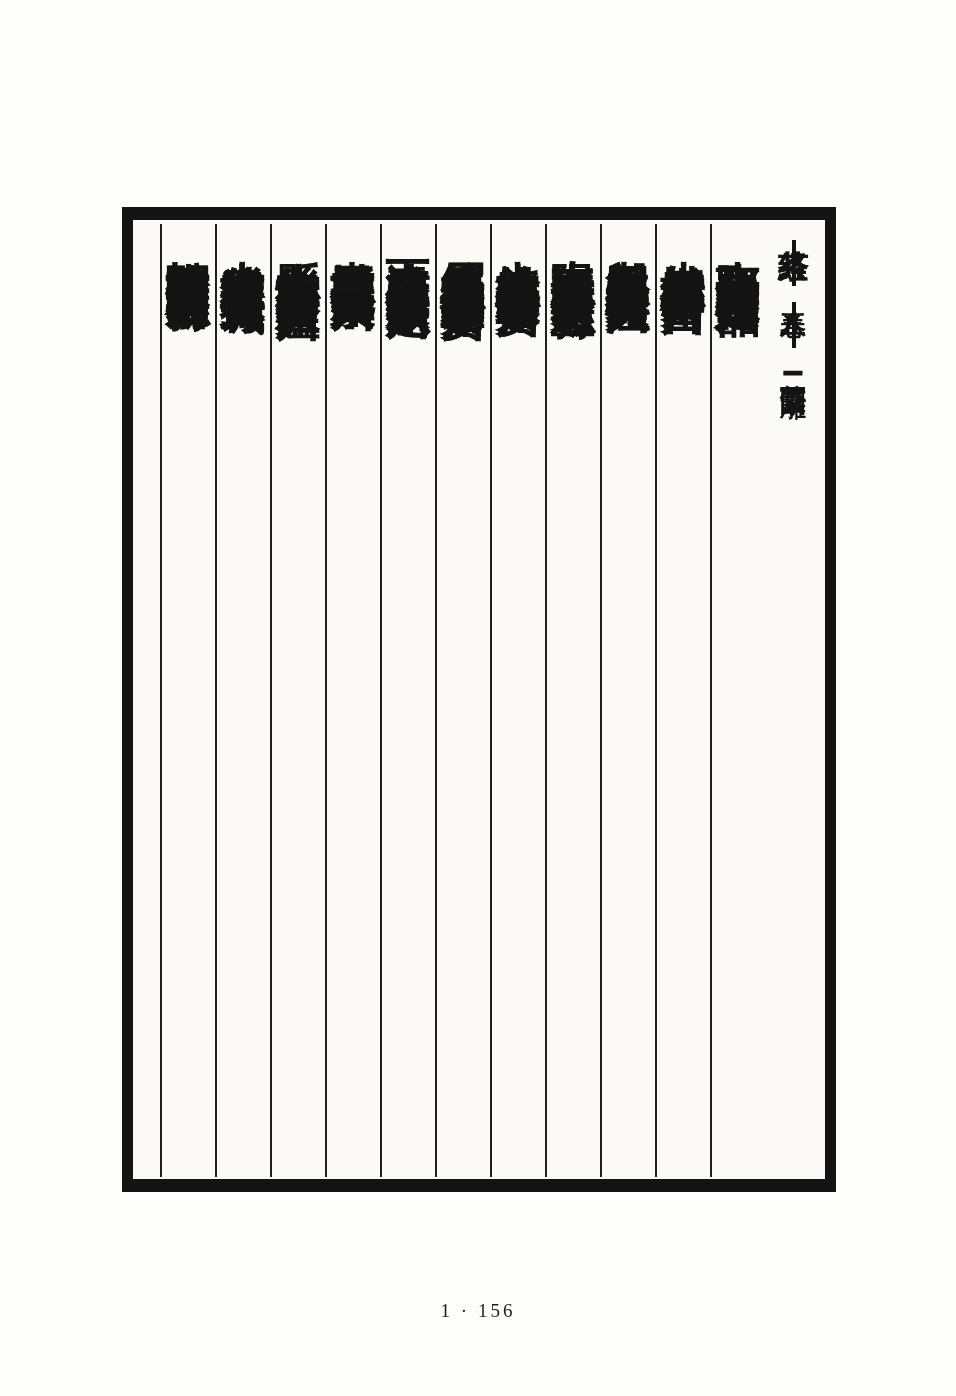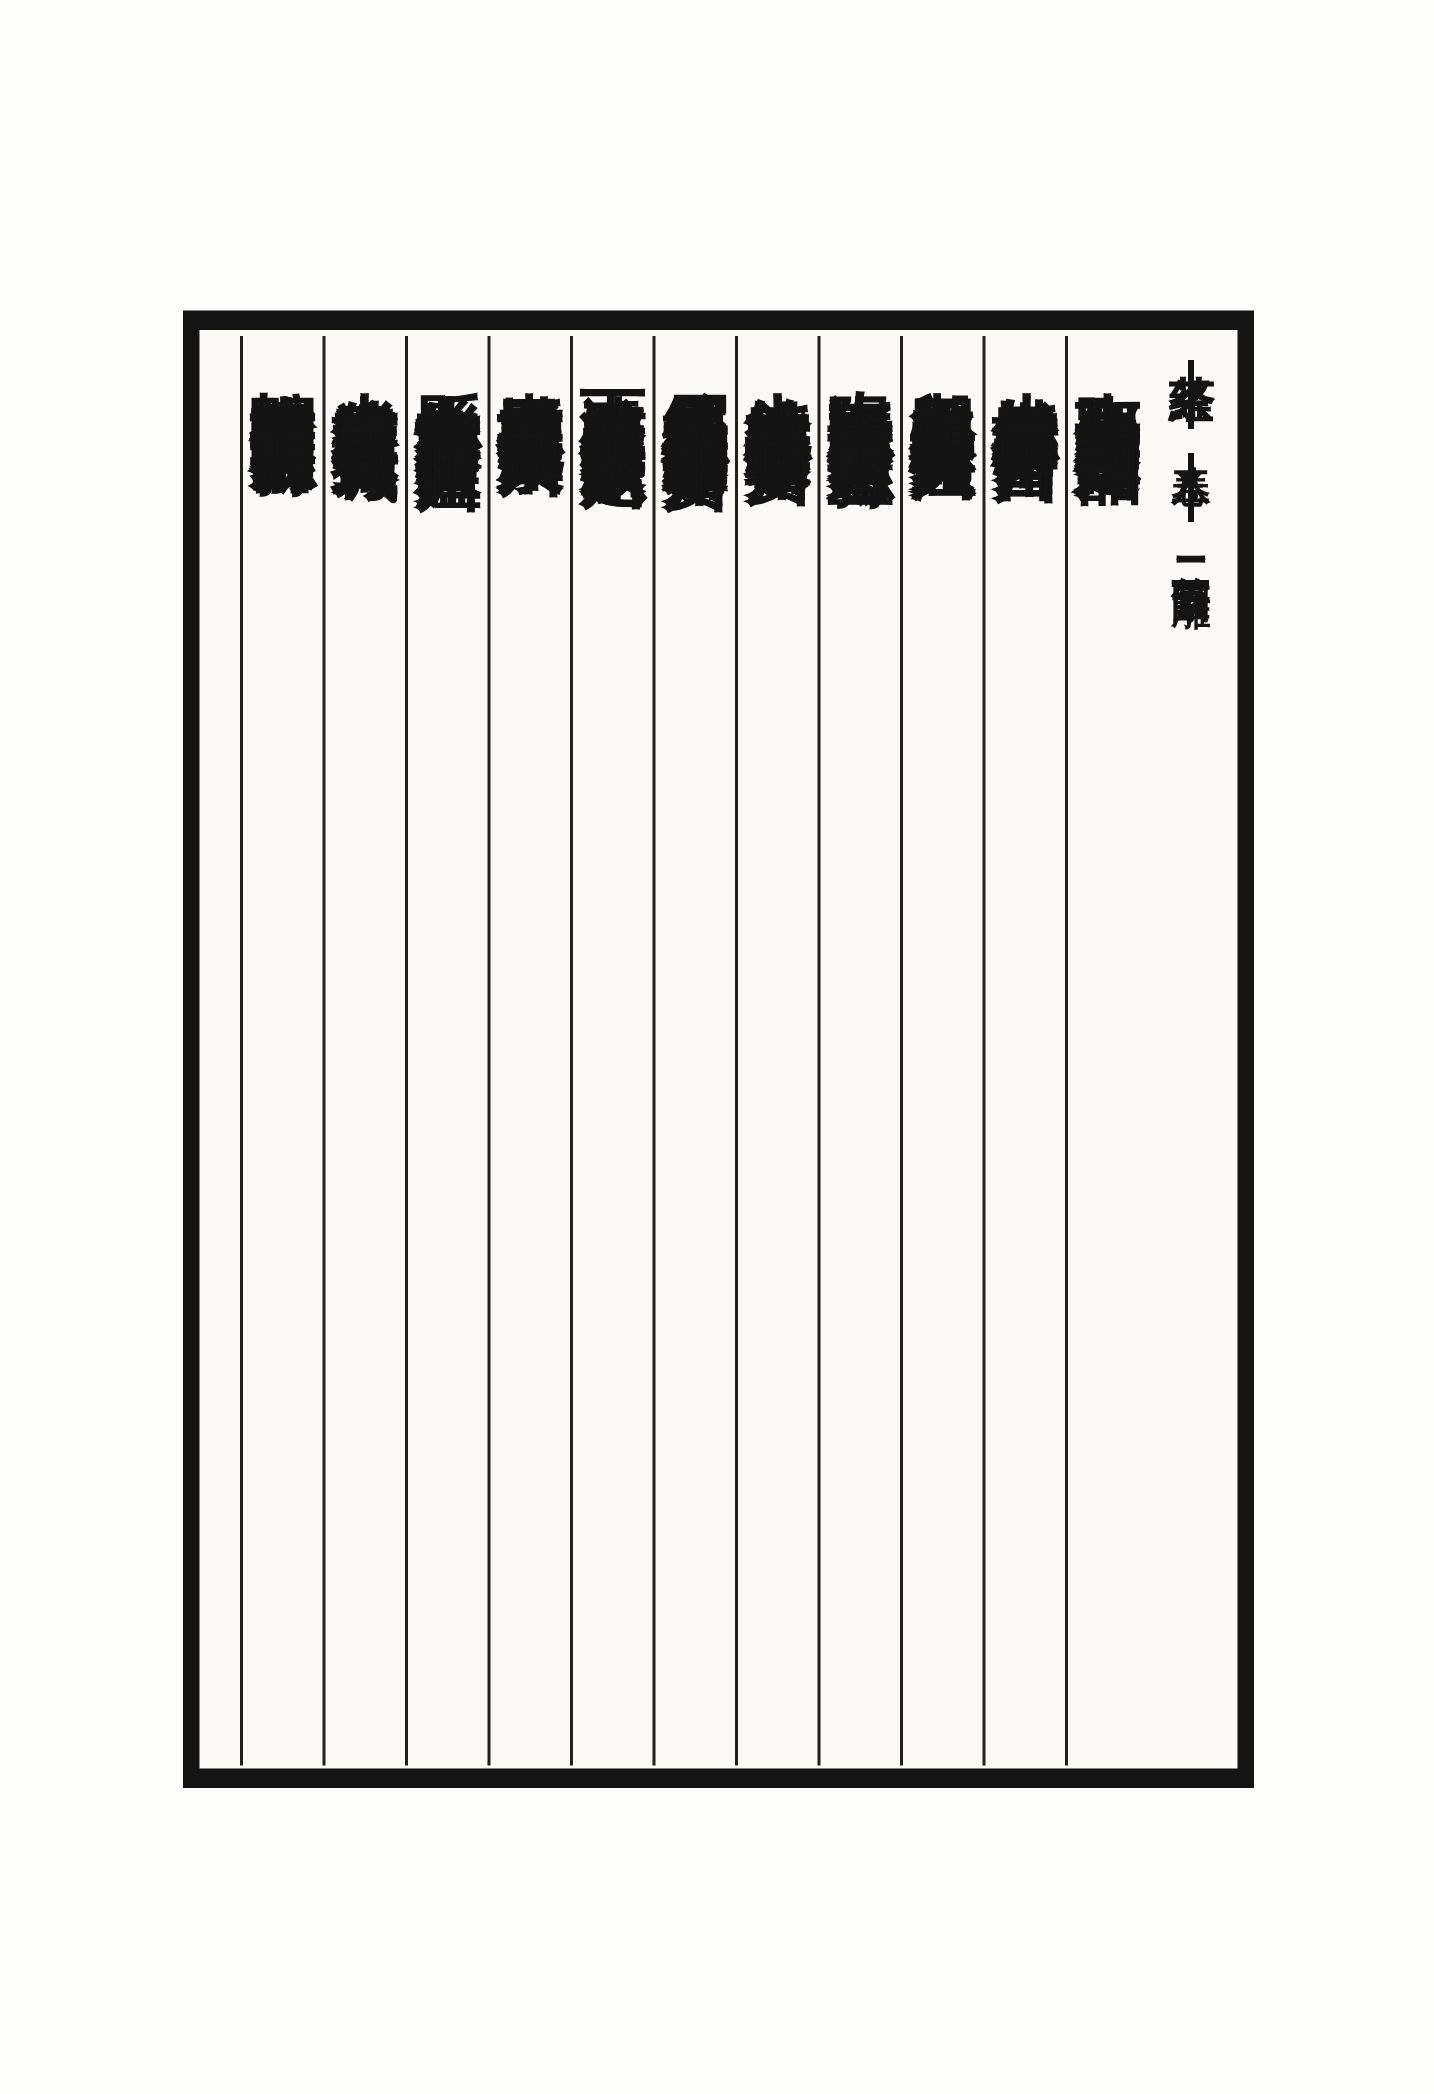--- a/index.html
+++ b/index.html
@@ -177,13 +177,14 @@
       <div class="col">
         <div class="txt">山者竝佳有過松嶺者不堪採蜀州青城</div>
       </div>
       <div class="col">
         <div class="txt">松嶺關與荊州同其西昌明神泉縣西</div>
       </div>
 
     </div>
   </div>
 
+  <div class="page-number">1 · 156</div>
 </div>
 
 </body></html>

